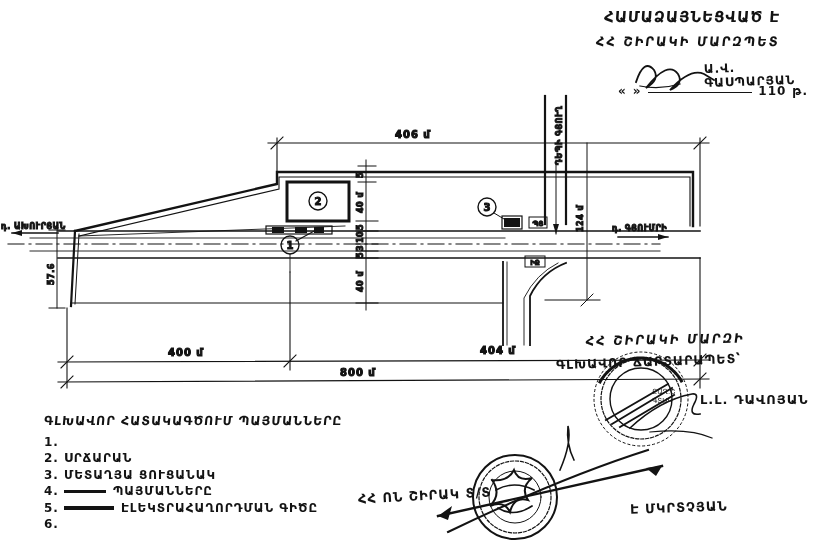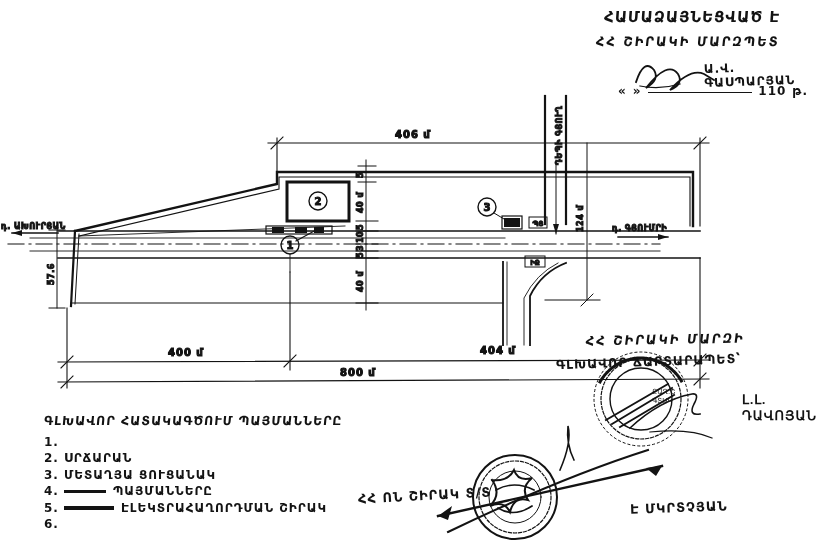--- a/index.html
+++ b/index.html
@@ -20,21 +20,21 @@
   .date-dash{flex:1;border-top:1.5px solid #141414;margin-top:2px;}
   
   .legend{top:413px;left:44px;width:300px;font-size:12px;line-height:16.5px;}
   .legend .t{font-size:12.5px;margin-bottom:4px;letter-spacing:1px;transform:skewX(-5deg);}
   .lg-item{display:flex;align-items:center;gap:5px;white-space:nowrap;}
   .sym-line{display:inline-block;width:42px;height:3px;background:#131313;margin-right:2px;}
   .sym-line.th{width:50px;height:4px;}
   
   .ra1{top:332px;left:586px;font-size:13px;letter-spacing:2px;transform:skewX(-8deg) rotate(-1deg);}
   .ra2{top:354px;left:556px;font-size:12.5px;letter-spacing:1px;transform:rotate(-2deg);}
-  .ra-name{top:392px;left:742px;font-size:13px;font-family:Liberation Serif, serif;}
+  .ra-name{top:392px;left:700px;font-size:13px;}
   .stampR-txt{font-size:7px;line-height:9px;text-align:left;}
   
   .ba-left{top:488px;left:358px;font-size:13px;transform:rotate(-3deg);letter-spacing:1px;}
   .ba-right{top:500px;left:630px;font-size:13px;transform:rotate(-2deg);}
   svg text{fill:#131313;font-family:"DejaVu Sans","Liberation Sans",sans-serif;font-weight:bold;}
   .dimtxt{font-size:10px;letter-spacing:1px;}
   .dimtxt-s{font-size:8px;letter-spacing:0.5px;}
   .roadlbl{font-size:8px;letter-spacing:0.5px;}
 </style>
 </head>
@@ -244,21 +244,21 @@
     <span>ՄԵՏԱՂՅԱ ՑՈՒՑԱՆԱԿ</span>
   </div>
   <div class="lg-item">
     <span>4.</span>
     <span class="sym-line"></span>
     <span>ՊԱՅՄԱՆՆԵՐԸ</span>
   </div>
   <div class="lg-item">
     <span>5.</span>
     <span class="sym-line th"></span>
-    <span>ԷԼԵԿՏՐԱՀԱՂՈՐԴՄԱՆ ՇԻՐԱԿ</span>
+    <span>ԷԼԵԿՏՐԱՀԱՂՈՐԴՄԱՆ ԳԻԾԸ</span>
   </div>
   <div class="lg-item">
     <span>6.</span>
   </div>
 </div>
 
 <div class="abs hand ink ra1">ՀՀ ՇԻՐԱԿԻ ՄԱՐԶԻ</div>
 <div class="abs hand ink ra2">ԳԼԽԱՎՈՐ ՃԱՐՏԱՐԱՊԵՏ՝</div>
 <div class="abs hand ink ra-name">Լ.Լ. ԴԱՎՈՅԱՆ</div>
 <div class="abs ink stampR-txt" style="top:388px;left:624px;margin-left:28px;">

